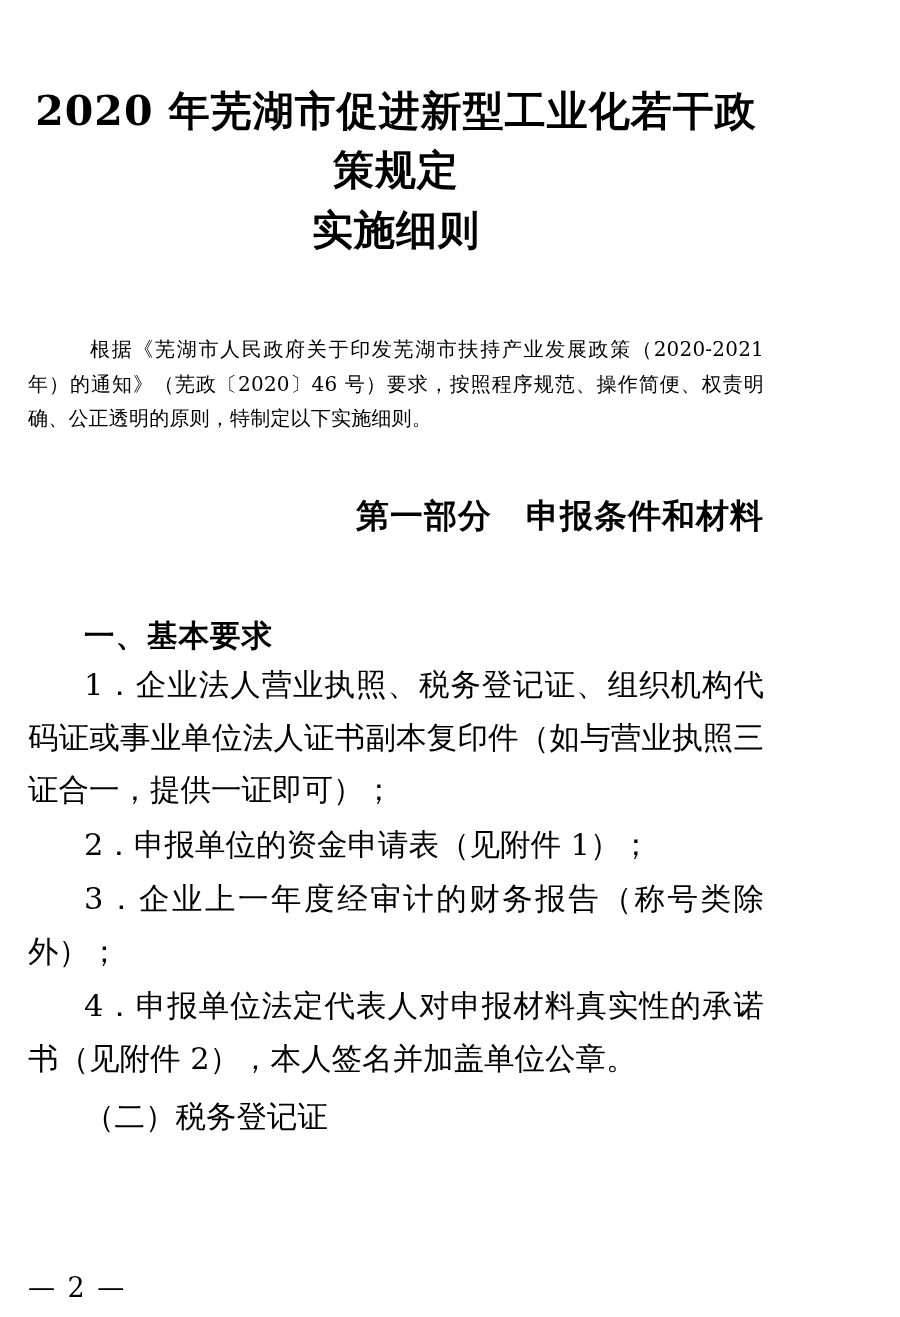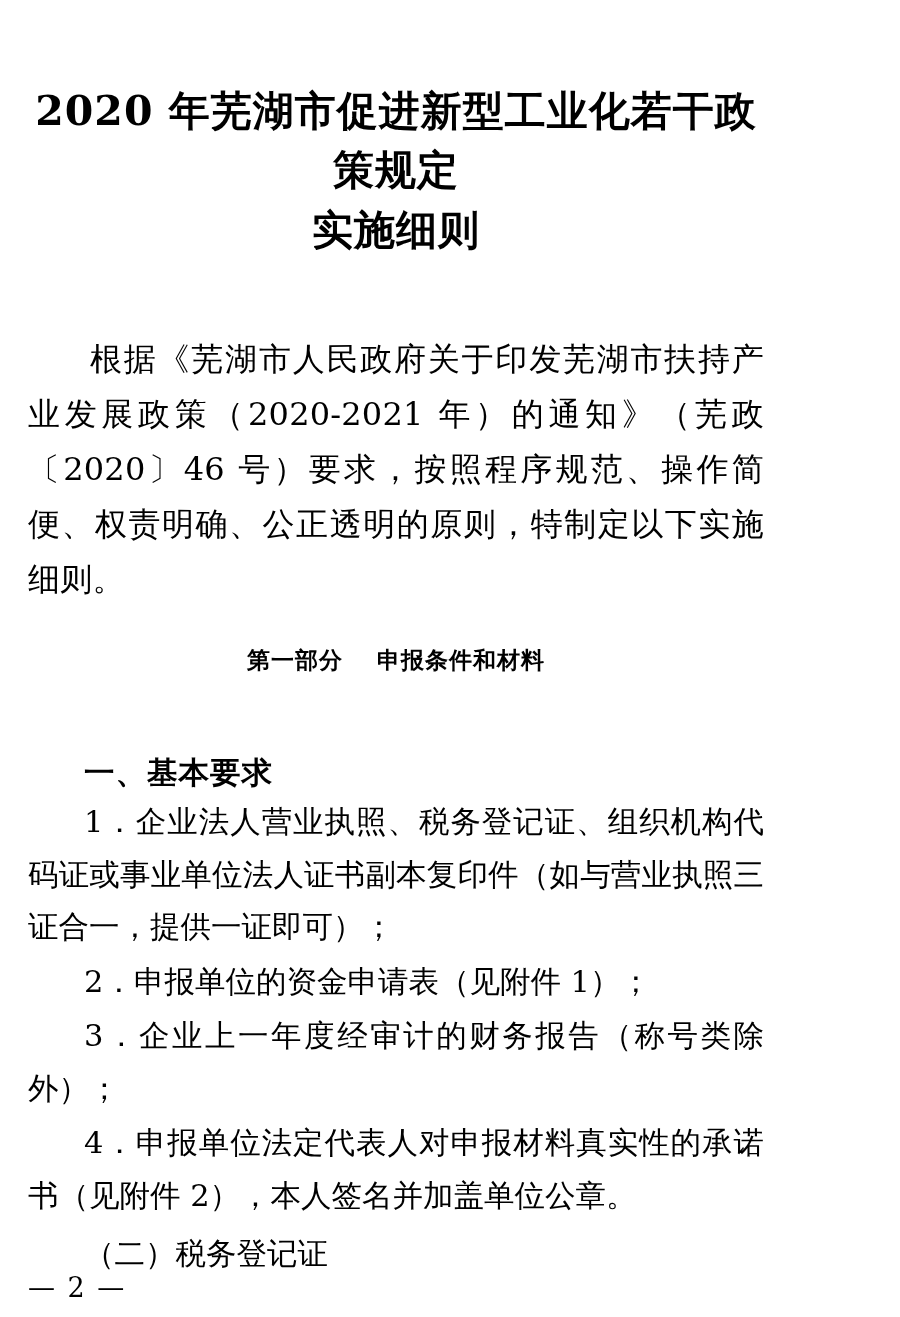--- a/index.html
+++ b/index.html
@@ -31,35 +31,35 @@
     margin: 22px 0 0 0;
     font-family: "DejaVu Serif", "Liberation Serif", serif;
   }
   .doc-title .line2 {
     display: block;
   }
   .body-block {
     margin-top: 72px;
   }
   p.para {
-    font-size: 32px;
+    font-size: 20px;
     line-height: 1.72;
     margin: 0 0 0 0;
     text-align: justify;
     text-justify: inter-ideograph;
     letter-spacing: 0.2px;
   }
   p.indent2 {
     text-indent: 62px;
   }
   .section-heading {
-    text-align: center;
-    font-size: 23px;
+    text-align: right;
+    font-size: 33px;
     font-weight: bold;
-    margin: 38px 0 0 0;
+    margin: 59px 0 0 0;
     letter-spacing: 1px;
   }
   .section-heading .gap {
     display: inline-block;
     width: 34px;
   }
   .sub-heading {
     font-size: 30.5px;
     font-weight: bold;
     margin: 77px 0 0 0;

